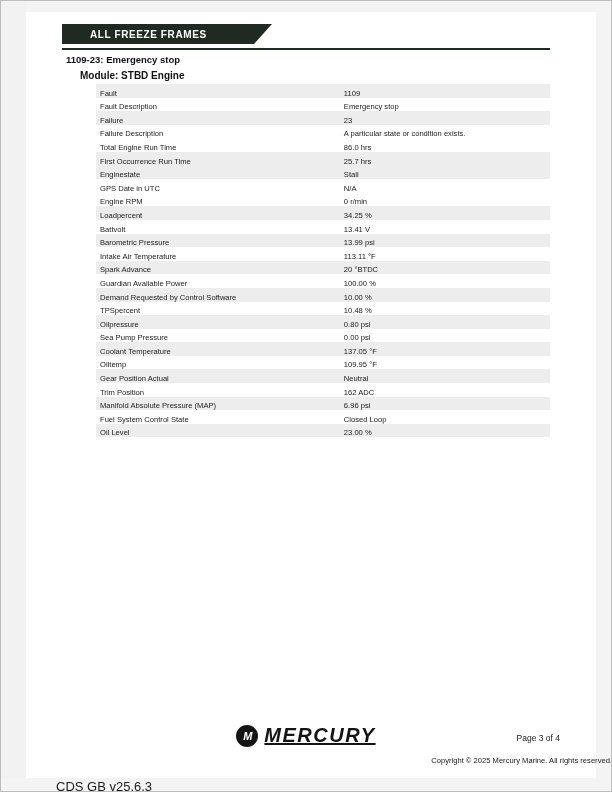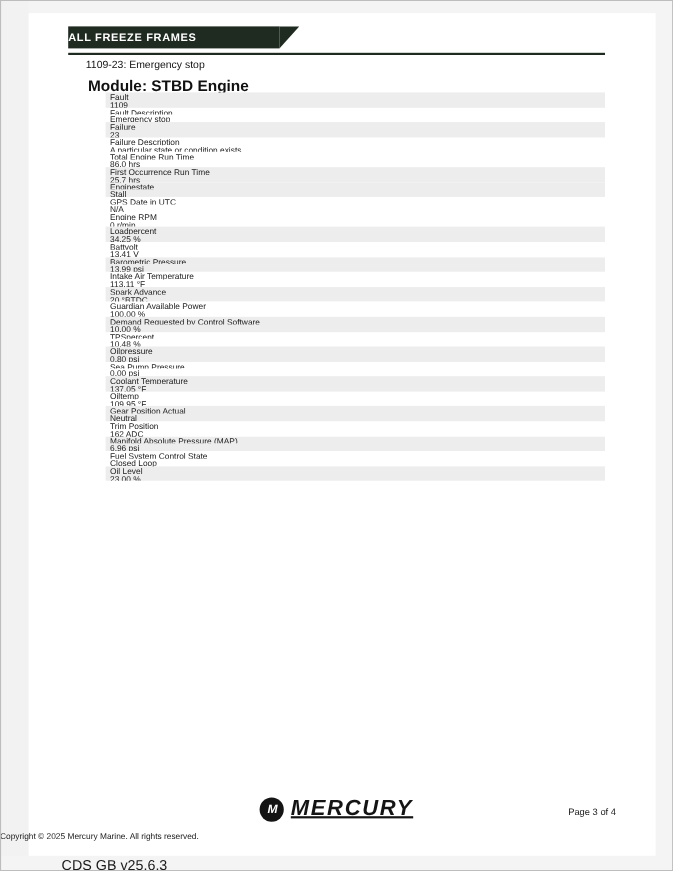--- a/index.html
+++ b/index.html
@@ -57,20 +57,21 @@
     height: 20px;
     background: #1f2a21;
     display: flex;
     align-items: center;
   }
   .banner-title {
     color: #ffffff;
     font-size: 10px;
     font-weight: bold;
     letter-spacing: 0.6px;
+    padding-left: 28px;
   }
   .banner-tail {
     position: absolute;
     left: 254px;
     top: 24px;
     width: 0;
     height: 0;
     border-top: 20px solid #1f2a21;
     border-right: 18px solid transparent;
   }
@@ -79,49 +80,48 @@
     left: 62px;
     top: 48px;
     width: 488px;
     height: 2px;
     background: #1f2a21;
   }
 
   
   .fault-heading {
     position: absolute;
-    left: 78px;
+    left: 66px;
     top: 54px;
     font-size: 9.5px;
-    font-weight: normal;
+    font-weight: bold;
     color: #111;
   }
   .module-line {
     position: absolute;
     left: 80px;
     top: 70px;
-    font-size: 14px;
+    font-size: 10px;
     color: #111;
   }
   .module-label { font-weight: bold; }
   .module-value { font-weight: bold; }
 
   
   .table {
     position: absolute;
     left: 96px;
     top: 84px;
     width: 454px;
     border-collapse: collapse;
   }
   .table .row {
     display: flex;
     height: 13.6px;
-    align-items: flex-start;
-    flex-direction: column;
+    align-items: flex-end;
   }
   .table .row.shade {
     background: #ededed;
   }
   .cell-label {
     width: 242px;
     font-size: 7.6px;
     color: #1a1a1a;
     padding-left: 4px;
     white-space: nowrap;
@@ -182,21 +182,21 @@
     font-style: italic;
     letter-spacing: 1.5px;
     color: #141414;
     text-decoration: underline;
   }
   .copyright {
     position: absolute;
     left: 0;
     right: 0;
     top: 756px;
-    text-align: left;
+    text-align: right;
     font-size: 7.6px;
     color: #1a1a1a;
   }
 </style>
 </head>
 <body>
 
 <div class="page">
   <div class="edge-top"></div>
   <div class="edge-left"></div>

